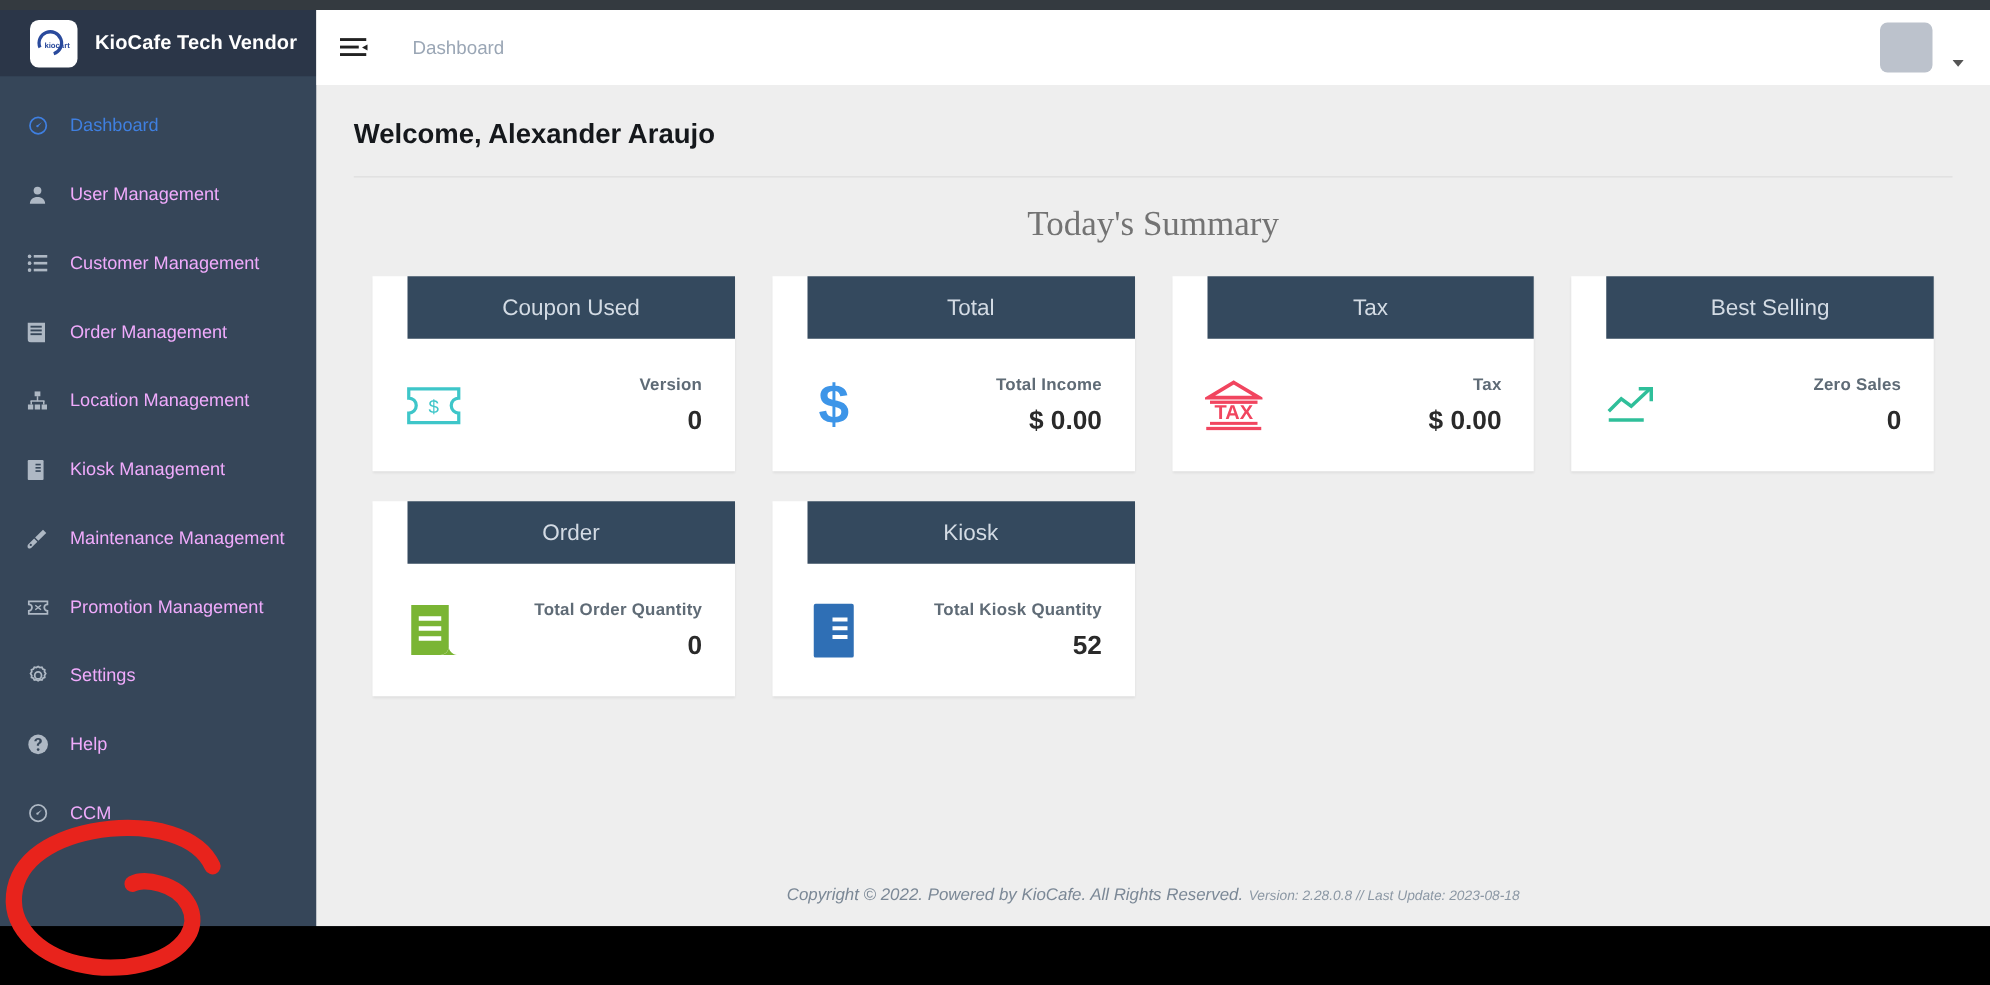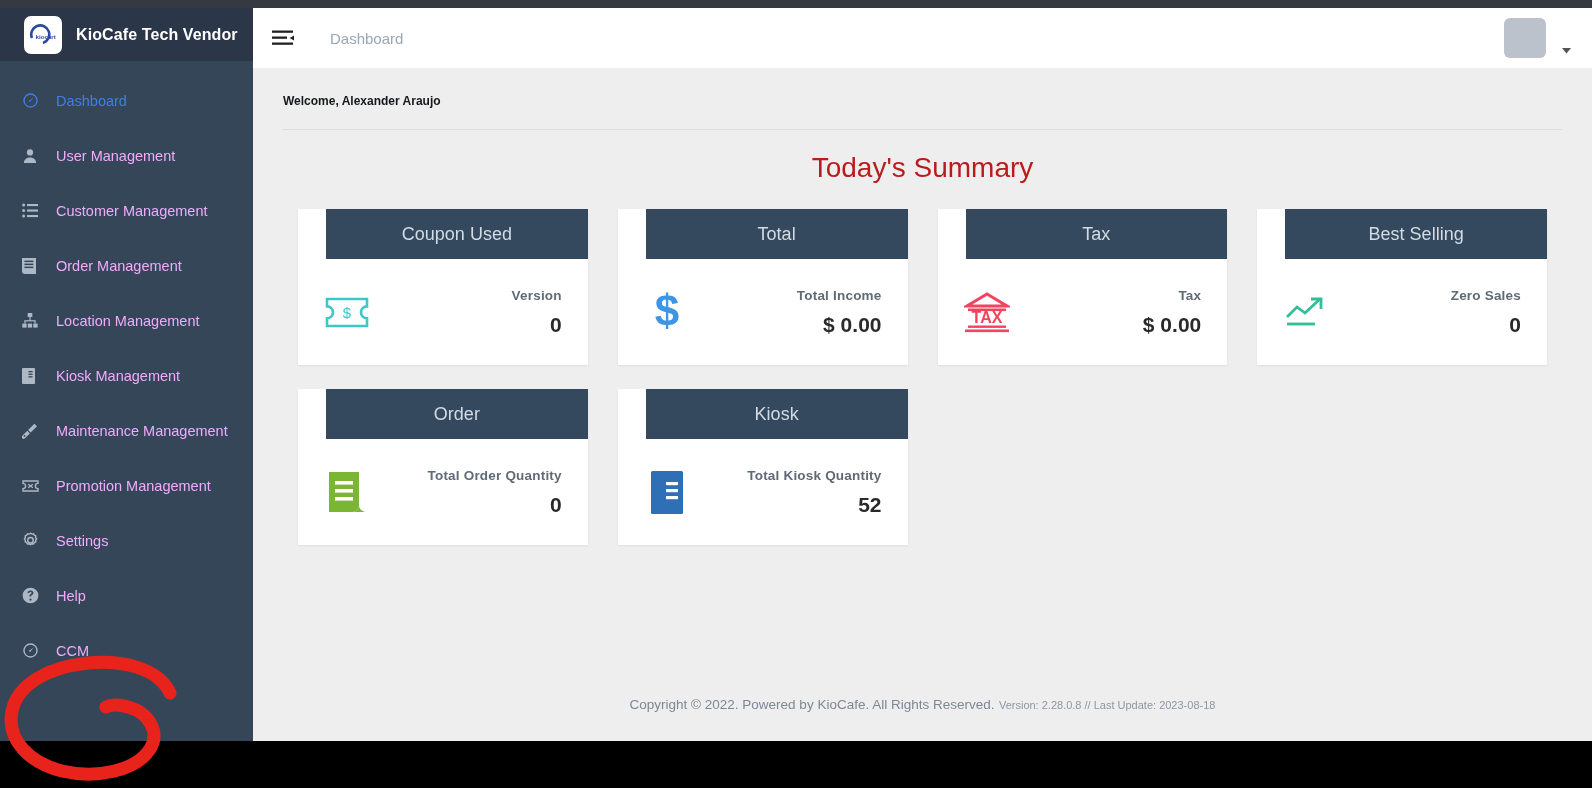--- a/index.html
+++ b/index.html
@@ -128,35 +128,36 @@
     margin-left: 16px;
     width: 10px;
     display: flex; align-items: flex-end; height: 40px;
     padding-bottom: 4px;
     flex: 0 0 auto;
   }
 
   
   .welcome-wrap { padding: 26px 30px 0 30px; }
   .welcome-title {
-    font-size: 12px;
+    font-size: 22px;
     font-weight: bold;
     color: #15181c;
   }
   .welcome-rule {
     margin-top: 21px;
     border-top: 1px solid #dddddd;
   }
 
   .summary-title {
     text-align: center;
     font-size: 28px;
-    color: #b91c1c;
+    color: #737373;
     font-weight: normal;
     margin-top: 22px;
+    font-family: Liberation Serif, serif;
   }
 
   
   .cards {
     margin-top: 25px;
     padding: 0 30px;
     display: flex;
     flex-wrap: wrap;
     gap: 0;
   }
@@ -207,22 +208,23 @@
     font-weight: bold;
     margin-top: 10px;
   }
 
   
   .footer {
     position: absolute;
     bottom: 0; left: 0;
     width: 100%;
     text-align: center;
-    padding-bottom: 28px;
+    padding-bottom: 16px;
     color: #7b8896;
+    font-style: italic;
   }
   .footer-main { font-size: 13.5px; }
   .footer-sub { font-size: 11px; color: #8b97a4; }
 
   
   .os-bottom {
     position: absolute;
     bottom: 0; left: 0;
     width: 1592px; height: 47px;
     background: #000000;

